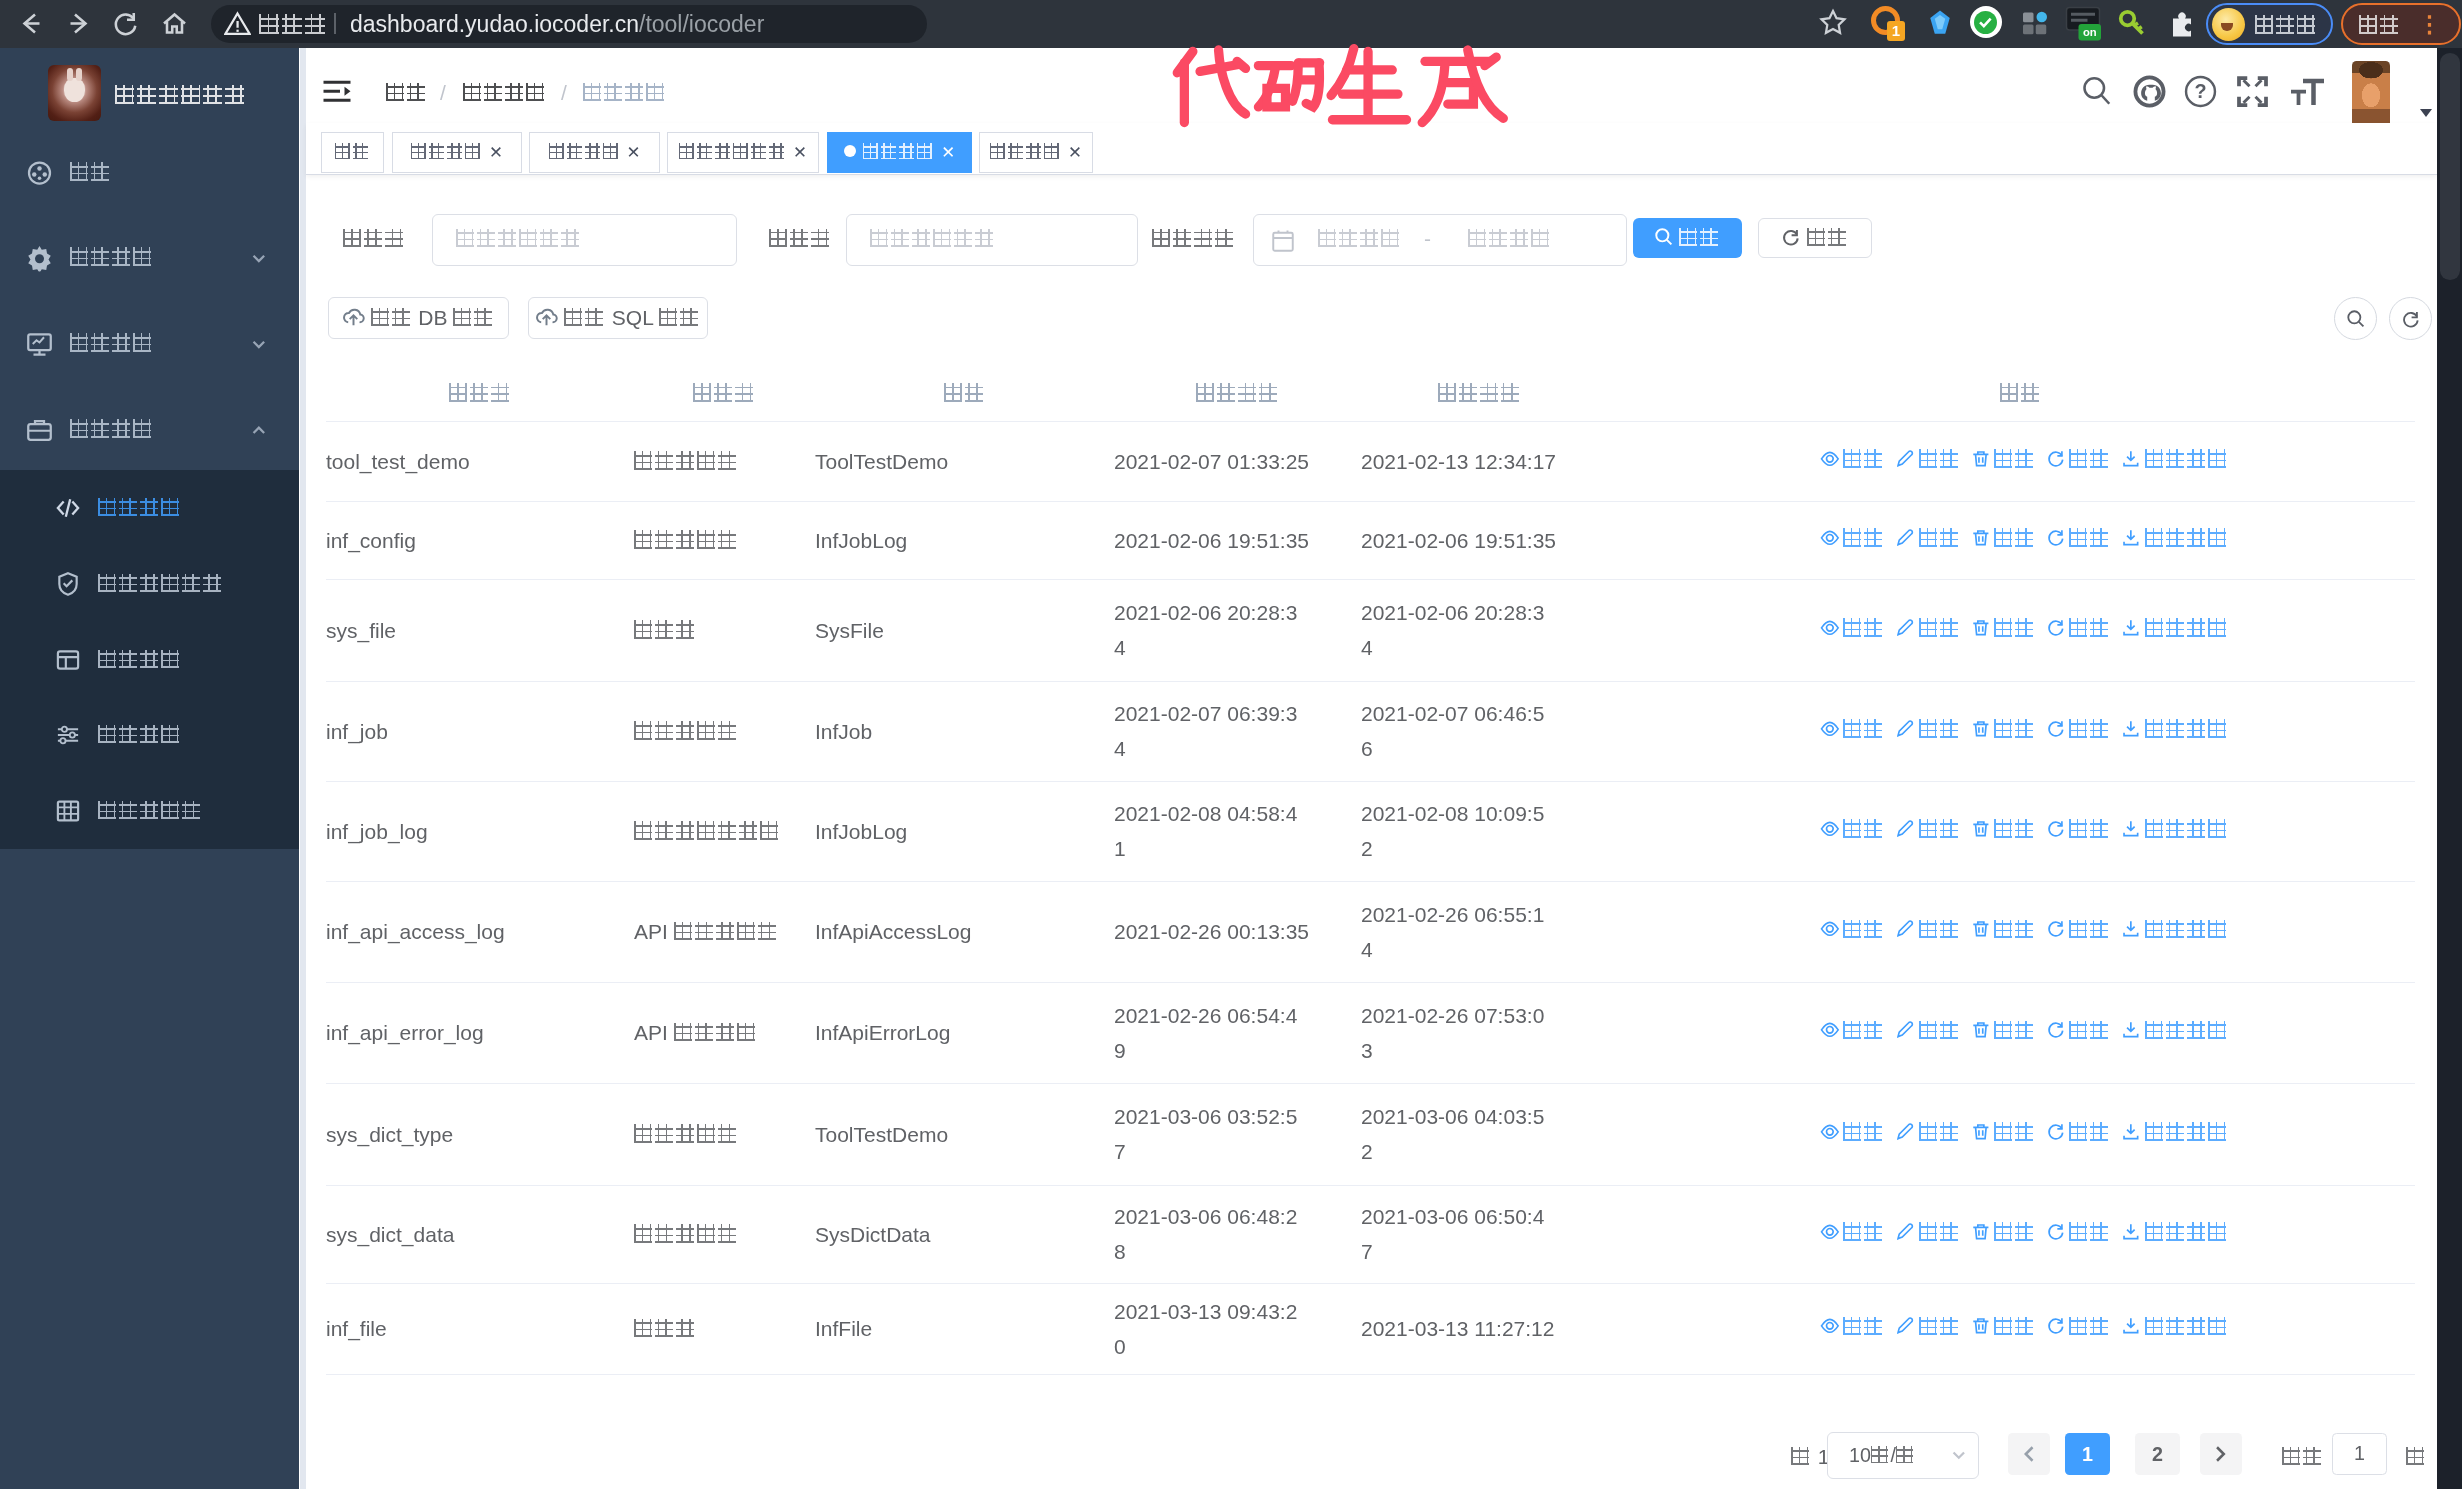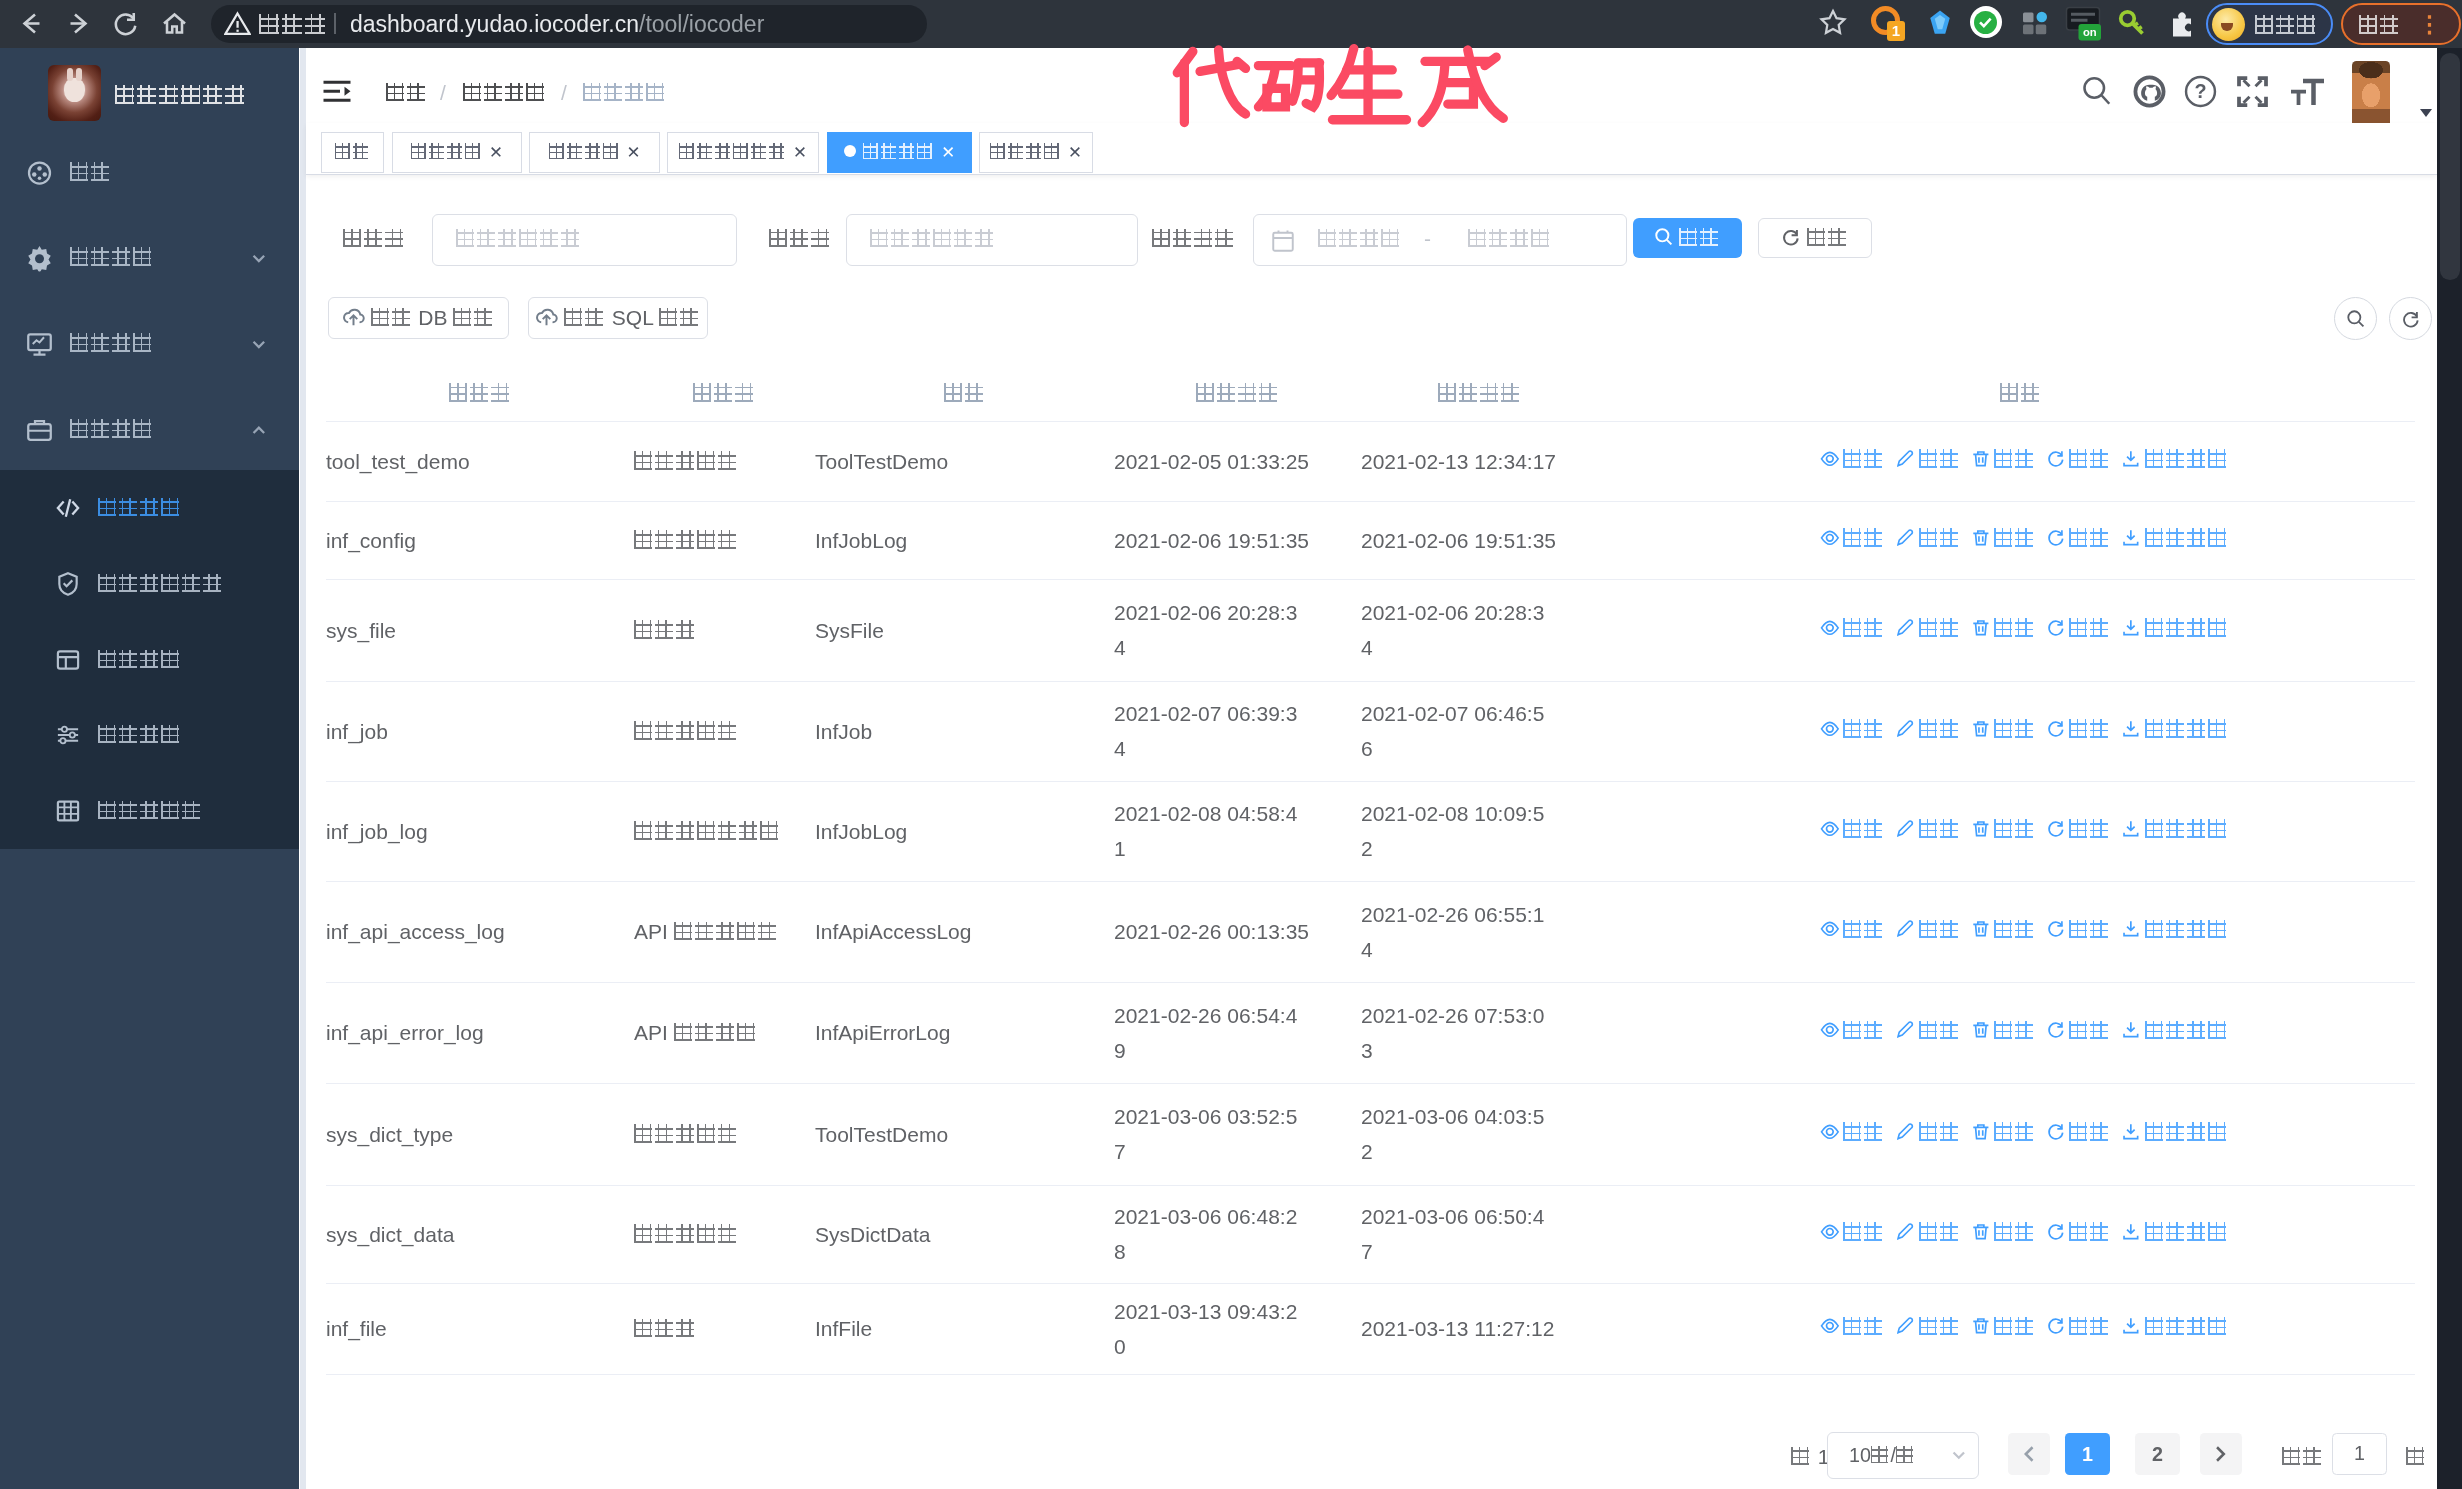--- a/index.html
+++ b/index.html
@@ -375,21 +375,21 @@
         <th><span class="zh" style="--n:3;--t:.085em"></span></th>
         <th><span class="zh" style="--n:2;--t:.085em"></span></th>
         <th><span class="zh" style="--n:4;--t:.085em"></span></th>
         <th><span class="zh" style="--n:4;--t:.085em"></span></th>
         <th style="text-align:left;padding-left:401px"><span class="zh" style="--n:2;--t:.085em"></span></th>
       </tr>
 <tr style="height:80px">
         <td>tool_test_demo</td>
         <td><span class="zh" style="--n:5"></span></td>
         <td>ToolTestDemo</td>
-        <td>2021-02-05 01:33:25</td>
+        <td>2021-02-07 01:33:25</td>
         <td>2021-02-13 12:34:17</td>
         <td class="ac"><span class="acts">
             <span class="al">
               <svg viewBox="0 0 26 26">
                 <path d="M2 13 C6 7 10 4.5 13 4.5 C16 4.5 20 7 24 13 C20 19 16 21.5 13 21.5 C10 21.5 6 19 2 13 Z" fill="none" stroke="#409eff" stroke-width="2.2"></path>
                 <circle cx="13" cy="13" r="4.4" fill="none" stroke="#409eff" stroke-width="2.2"></circle>
               </svg>
               <span class="zh" style="--n:2"></span>
             </span>
             <span class="al">

